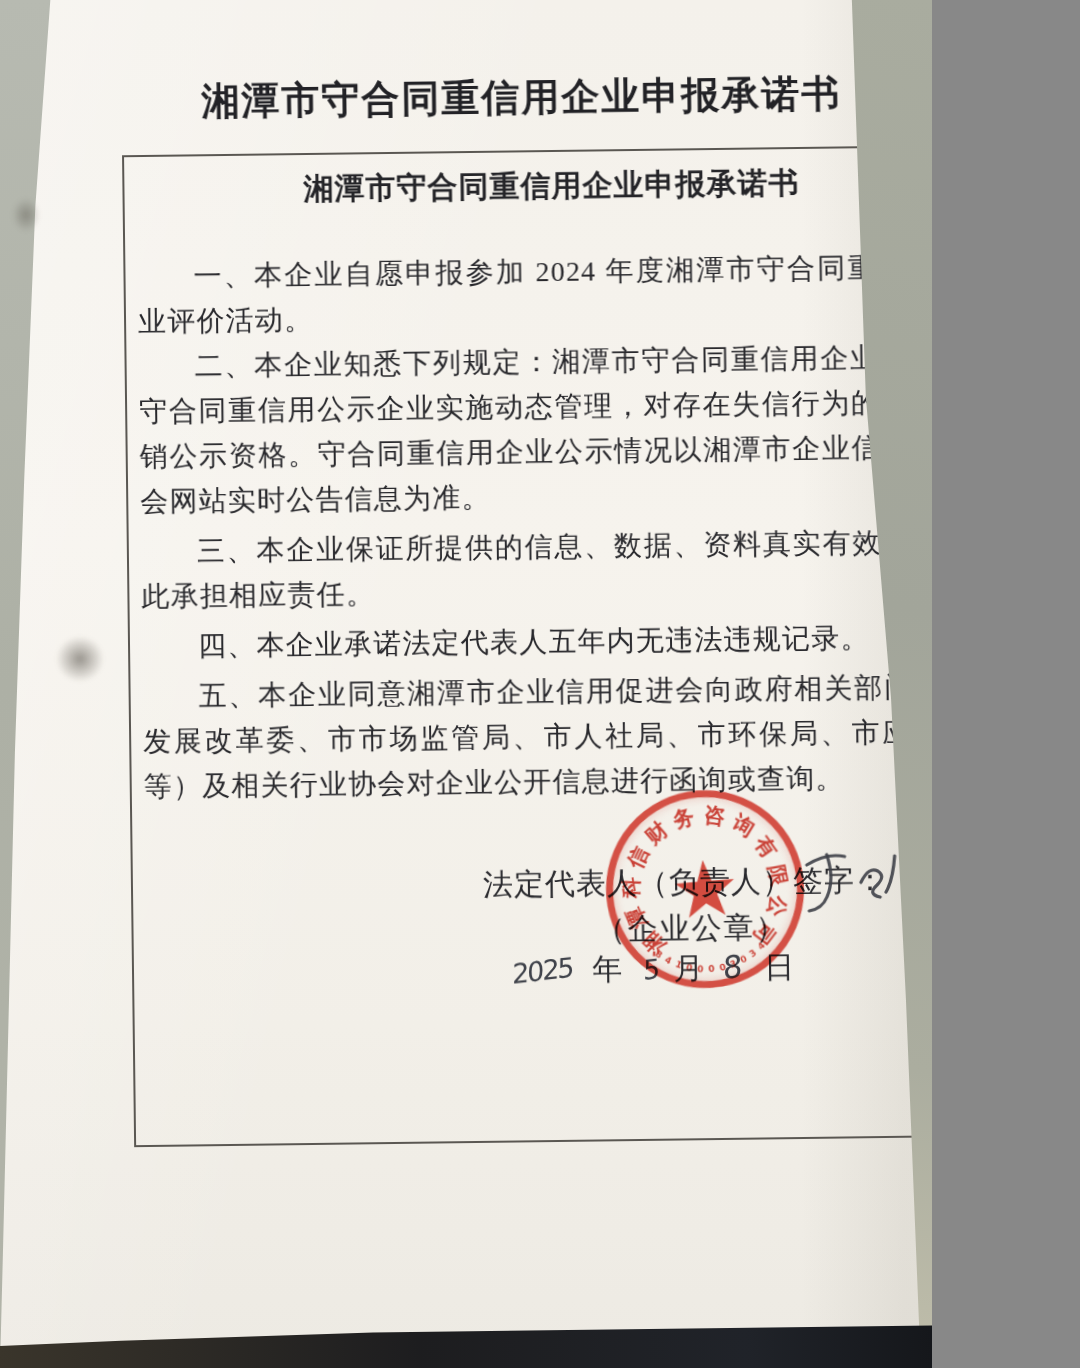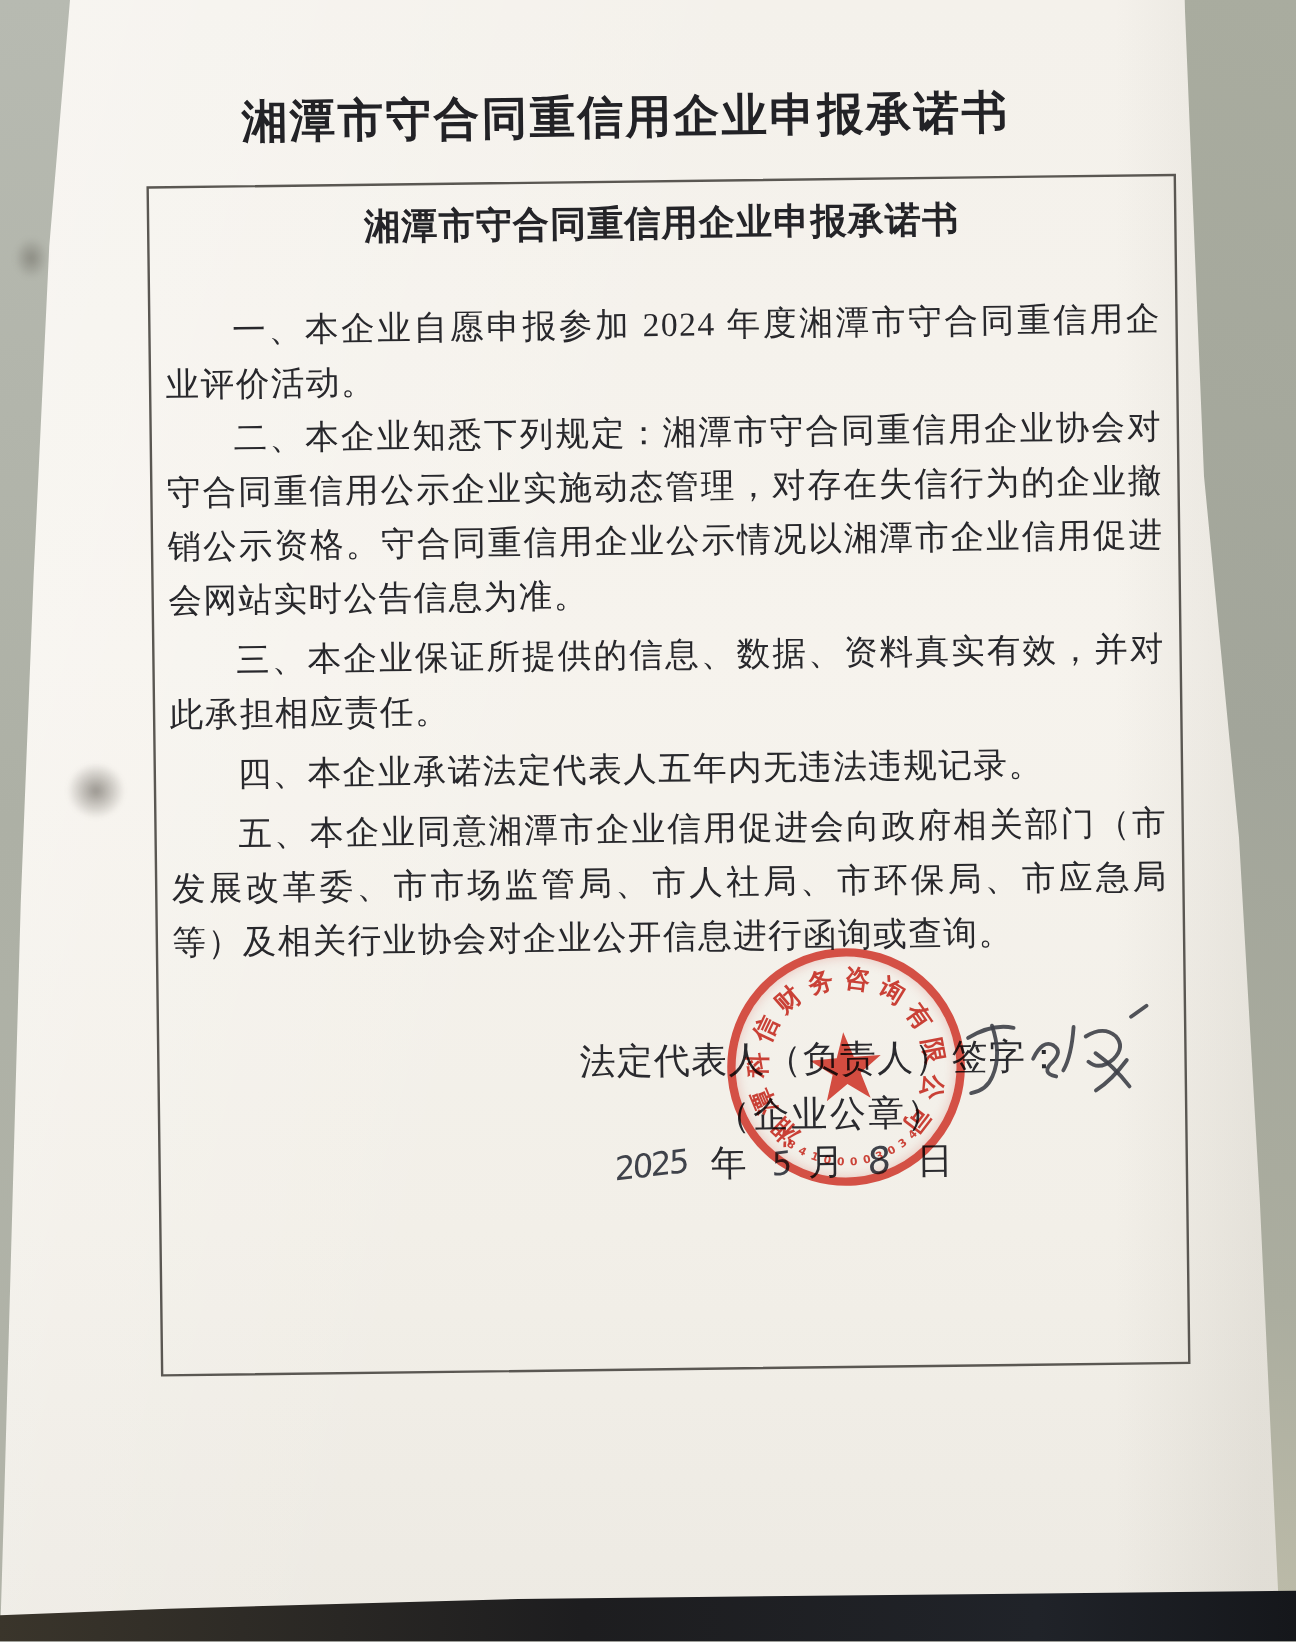--- a/index.html
+++ b/index.html
@@ -1,17 +1,17 @@
 <!DOCTYPE html>
 <html><head>
 <meta charset="utf-8">
 <style>
   html,body{margin:0;padding:0;background:#888;}
   .photo{
-    position:relative;width:1080px;height:1368px;overflow:hidden;
+    position:relative;width:932px;height:1368px;overflow:hidden;
     font-family:"Liberation Serif","DejaVu Serif",serif;
     background:#aaad9f;
   }
   
   .paper{
     position:absolute;inset:0;
     background:
       linear-gradient(90deg, rgba(0,0,0,0) 86%, rgba(110,105,90,.10) 97%),
       linear-gradient(105deg, rgba(255,255,255,.30) 0%, rgba(255,255,255,0) 45%),
       linear-gradient(180deg,#f4f1eb 0%, #f6f3ed 40%, #f2efe8 75%, #edeae3 100%);

